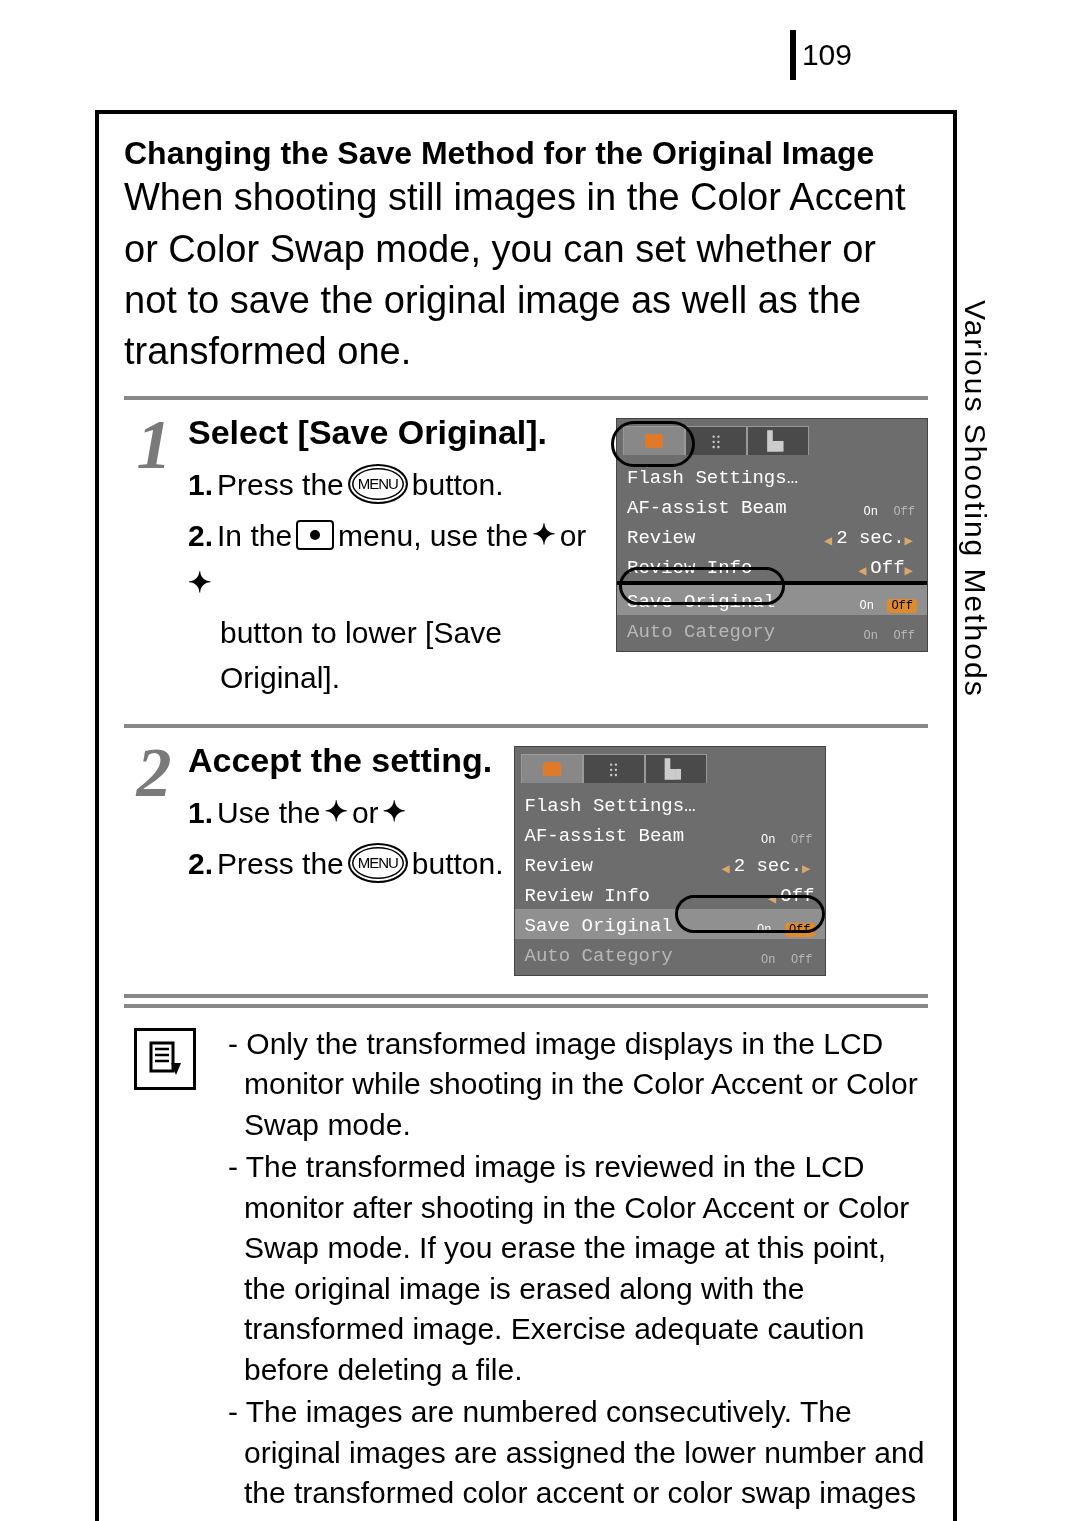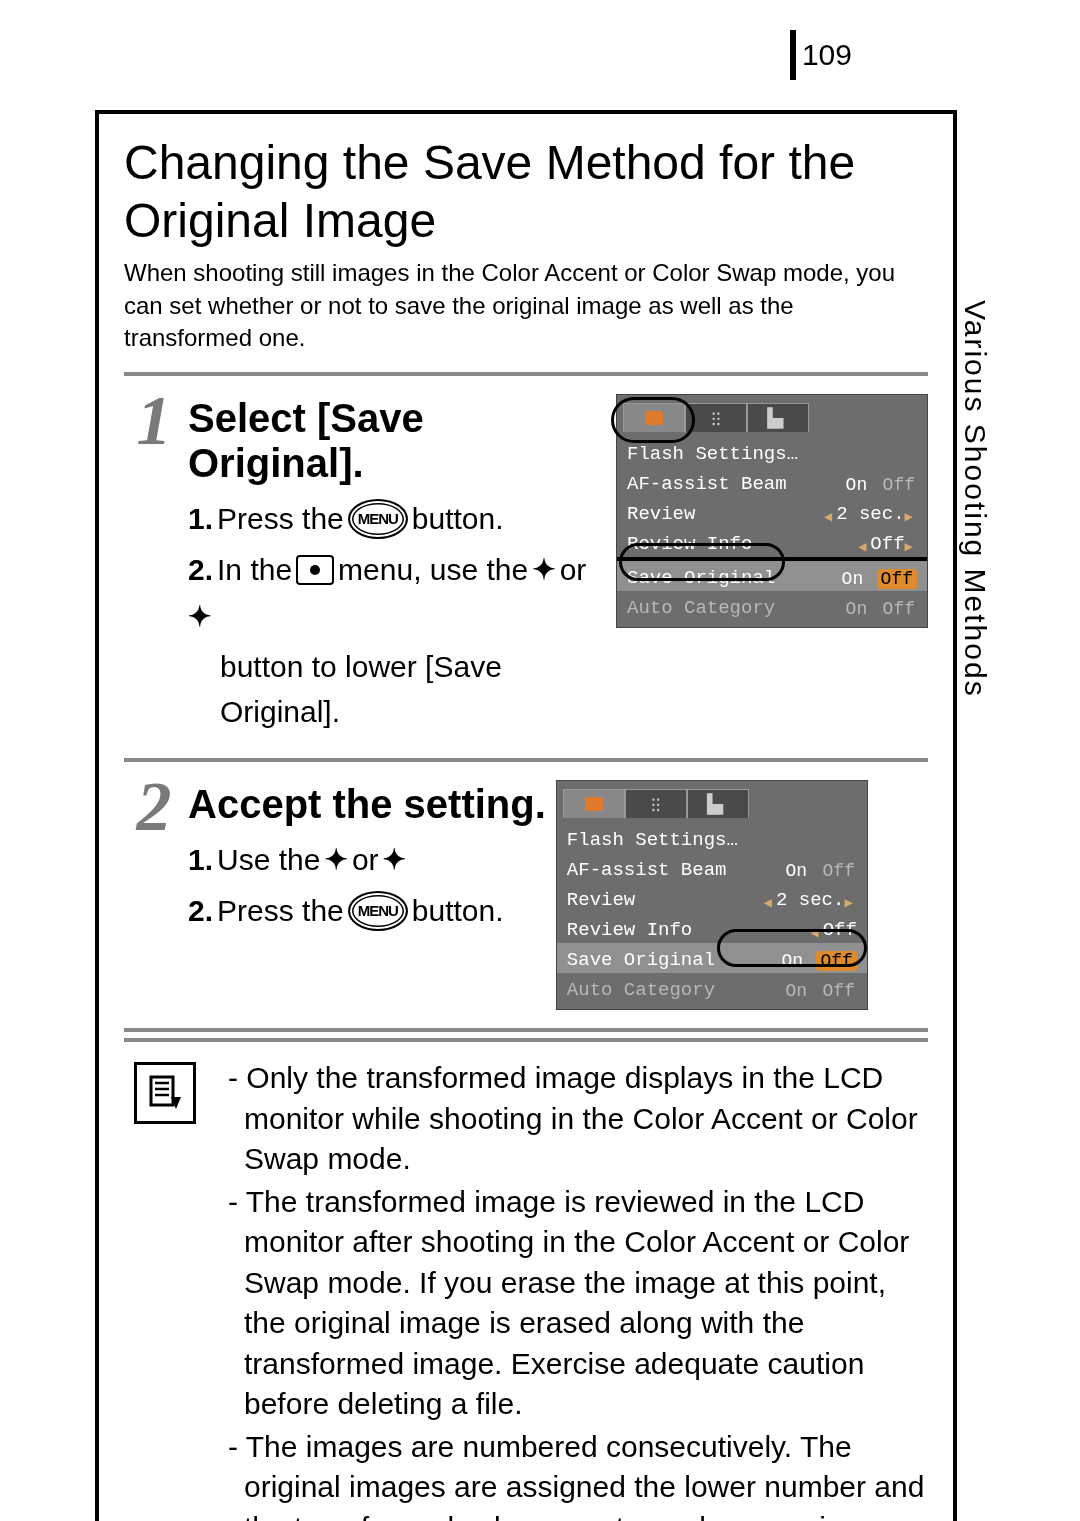--- a/index.html
+++ b/index.html
@@ -1,41 +1,41 @@
 <!DOCTYPE html>
 <html><head>
 <meta charset="utf-8">
 <style>
   html,body{margin:0;padding:0;background:#fff;font-family:Arial,Helvetica,sans-serif;color:#000}
   .page{width:1052px;height:1521px;position:relative;box-sizing:border-box;padding:30px 95px 30px 95px}
   .pgnum{position:absolute;top:30px;right:200px;border-left:6px solid #000;padding-left:6px;font-size:30px;height:50px;display:flex;align-items:center}
   .side-tab{position:absolute;right:60px;top:300px;writing-mode:vertical-rl;font-size:30px;letter-spacing:2px}
   .side-tab::before{content:"";position:absolute;right:-12px;top:-25px;width:45px;height:80px;background:#bfbfbf;border-radius:6px;z-index:-1}
   .frame{border:4px solid #000;margin-top:80px;padding:20px 25px 25px 25px}
-  .h1{font-weight:normal;font-size:48px;line-height:1.2;margin-bottom:8px}
-  .intro{font-size:24px;line-height:1.35}
+  .h1{font-weight:bold;font-size:32px;line-height:1.2;margin-bottom:0}
+  .intro{font-size:38px;line-height:1.35}
   hr.rule{border:none;border-top:4px solid #888;margin:18px 0 0 0}
   .step{display:flex;align-items:flex-start;margin-top:10px}
   .stepnum{font:bold italic 70px/1 Georgia,serif;color:#7a7a7a;width:60px;flex:0 0 60px;text-align:center}
   .stepbody{flex:1;padding-left:4px}
-  .step-title{font-weight:bold;font-size:40px;margin-top:10px;margin-bottom:10px}
+  .step-title{font-weight:bold;font-size:34px;margin-top:3px;margin-bottom:10px}
   .step-line{font-size:30px;line-height:1.5;margin-bottom:6px;display:flex;flex-wrap:wrap;align-items:center;gap:4px}
   .sub-indent{padding-left:32px}
-  .menu-oval{display:inline-flex;align-items:center;justify-content:center;border:2.5px solid #000;border-radius:50%;width:56px;height:36px;font-size:15px;font-weight:bold;letter-spacing:-1px;box-shadow:inset 0 0 0 2px #fff,inset 0 0 0 3.5px #000;vertical-align:middle}
+  .menu-oval{display:inline-flex;align-items:center;justify-content:center;border:2.5px solid #000;border-radius:50%;width:56px;height:36px;font-size:15px;font-weight:normal;letter-spacing:-1px;box-shadow:inset 0 0 0 2px #fff,inset 0 0 0 3.5px #000;vertical-align:middle}
   .rec-icon{display:inline-flex;align-items:center;justify-content:center;border:2px solid #000;border-radius:4px;width:34px;height:26px;vertical-align:middle}
   .rec-icon .dot{width:10px;height:10px;background:#000;border-radius:50%}
   .arrow{font-size:28px;font-weight:bold}
   .screenshot{width:310px;flex:0 0 310px;background:#6d6d6d;border:1px solid #444;font-family:"Courier New",monospace;color:#fff;font-size:19px;position:relative;margin-top:8px;padding-bottom:6px}
   .shot-tabs{display:flex;height:32px;margin:6px 6px 4px 6px;gap:0;align-items:center}
   .tab{flex:0 0 60px;height:28px;background:#4a4a4a;border:1px solid #999;border-bottom:none;display:flex;align-items:center;justify-content:center;font-size:18px;color:#ccc}
   .tab:first-child{background:#888}
   .tab .cam{width:18px;height:14px;background:#e07a2a;border-radius:3px;position:relative}
   .shot-row{display:flex;align-items:flex-end;padding:2px 10px;height:26px;white-space:nowrap}
   .shot-row .lbl{flex:1}
-  .shot-row .on,.shot-row .off{font-size:18px;padding:0 2px}
+  .shot-row .on,.shot-row .off{font-size:12px;padding:0 2px}
   .shot-row .dim{color:#b8b8b8}
   .shot-row .sel{background:#e08a2e;color:#000;border-radius:3px;padding:0 4px}
   .shot-row .tri{font-size:14px;margin:0 4px;color:#d9a96a}
   .pill{position:absolute;border:3px solid #000;border-radius:24px;background:transparent;pointer-events:none}
   .steps-container{display:flex;gap:10px;align-items:flex-start}
   .notebox{display:flex;align-items:flex-start;margin-top:14px;gap:14px}
   .note-icon{width:56px;height:56px;border:3px solid #000;display:flex;align-items:center;justify-content:center;margin-left:10px;margin-top:6px;flex:0 0 56px}
   .note-icon svg{width:36px;height:36px}
   .note-text{font-size:30px;line-height:1.35;flex:1}
   .note-text ul{margin:2px 0;padding-left:18px;list-style:none}

